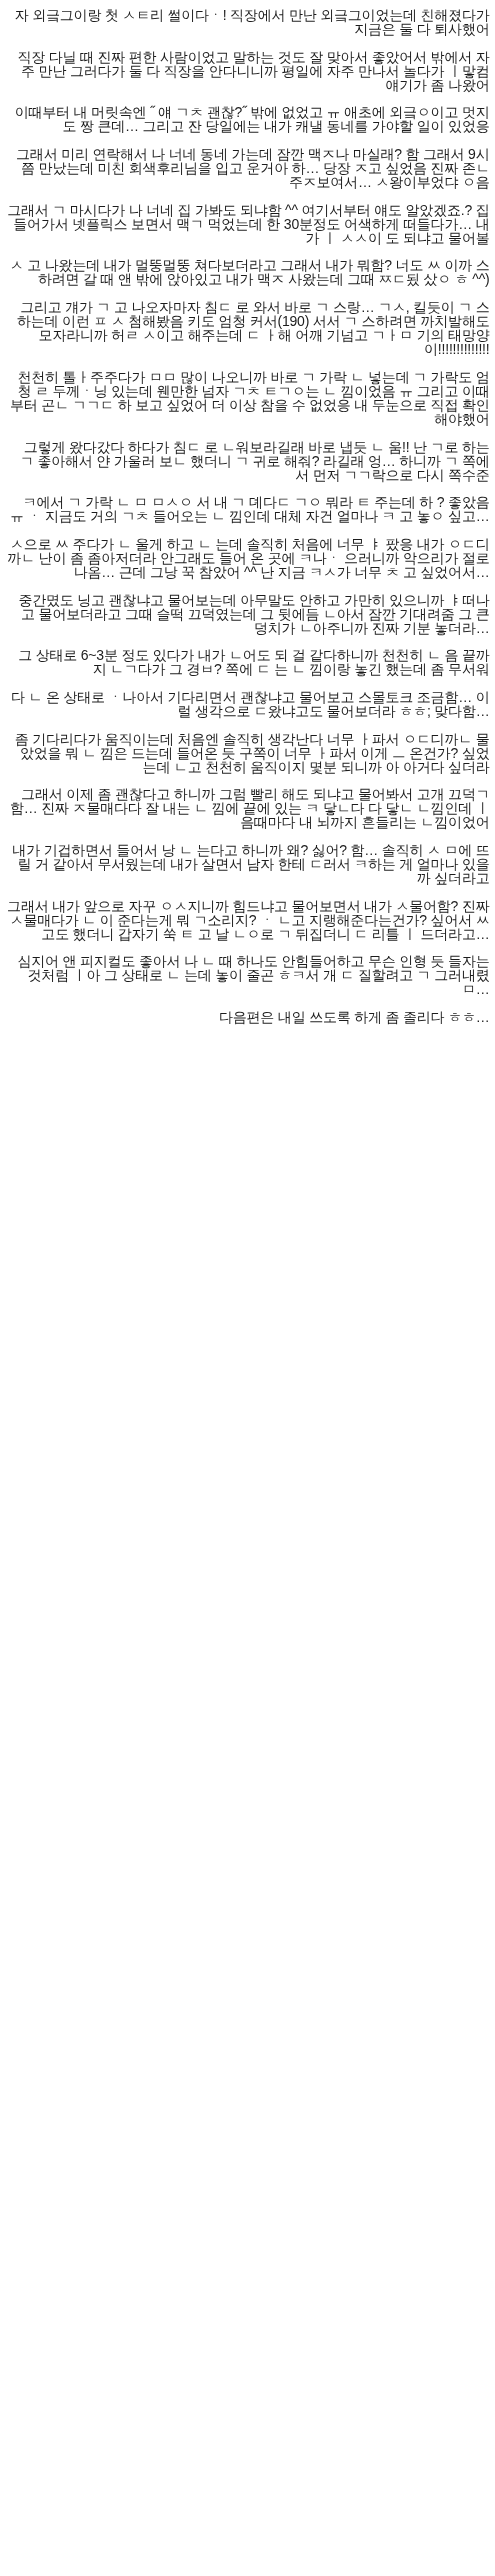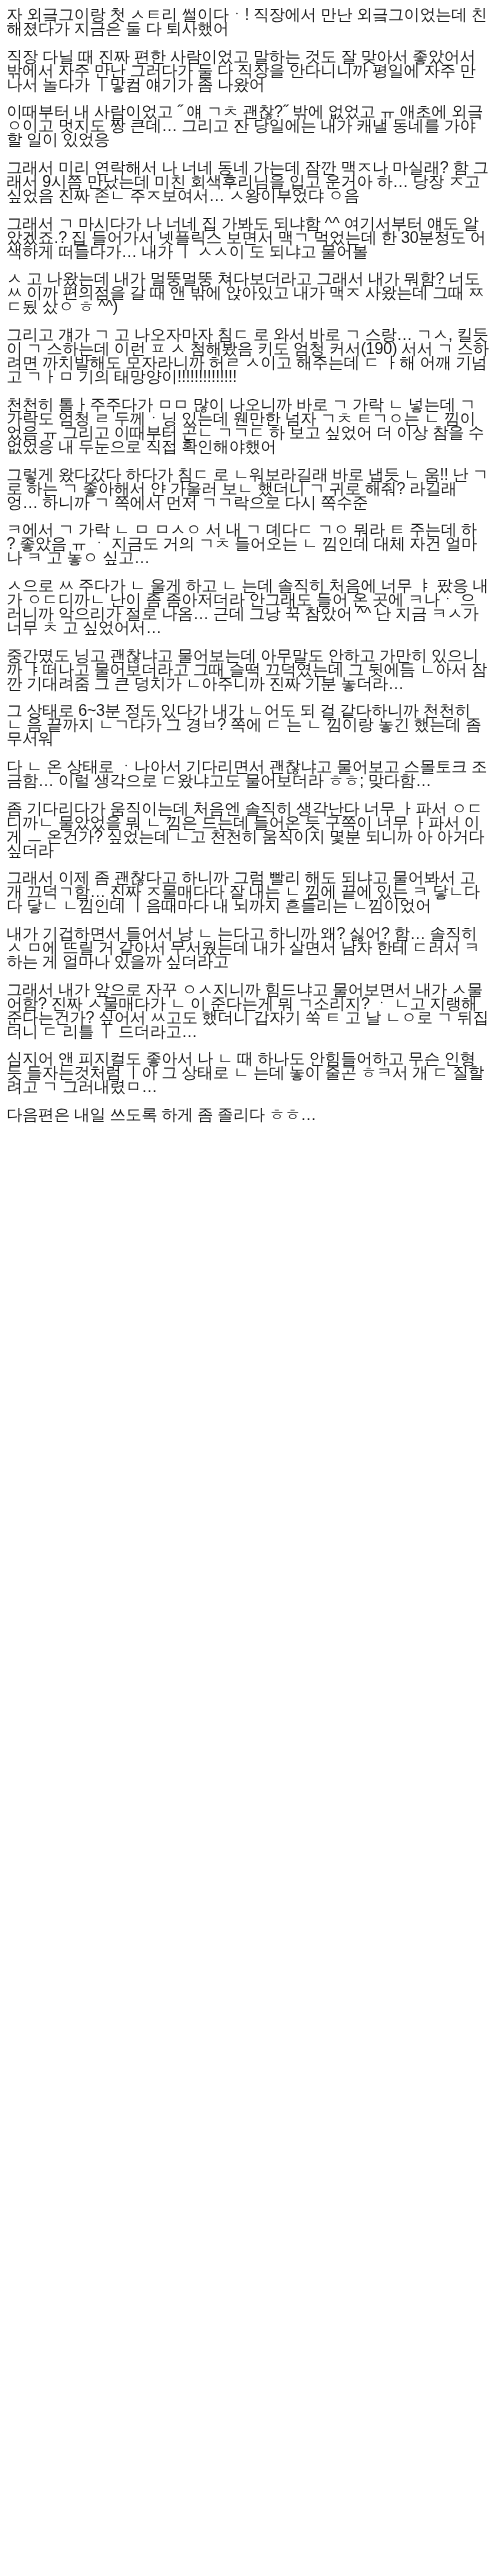--- a/index.html
+++ b/index.html
@@ -13,43 +13,43 @@
     color: #1a1a1a;
   }
   .page {
     width: 496px;
     min-height: 2576px;
     box-sizing: border-box;
     padding: 8px 6.5px 24px 6.5px;
     background: #ffffff;
   }
   .para {
-    font-size: 16px;
+    font-size: 14px;
     line-height: 14px;
     letter-spacing: -0.2px;
     color: #1c1c1c;
     margin: 0 0 13.7px 0;
-    text-align: left;
+    text-align: right;
     word-break: break-all;
     white-space: pre-wrap;
   }
   .para:last-child {
     margin-bottom: 0;
   }
 </style>
 </head>
 <body>
 
 <div class="page">
   <p class="para">자 외긐그이랑 첫 ㅅㅌ리 썰이다ㆍ! 직장에서 만난 외긐그이었는데 친해졌다가 지금은 둘 다 퇴사했어</p>
   <p class="para">직장 다닐 때 진짜 편한 사람이었고 말하는 것도 잘 맞아서 좋았어서 밖에서 자주 만난 그러다가 둘 다 직장을 안다니니까 평일에 자주 만나서 놀다가 ㅣ맣컴 얘기가 좀 나왔어</p>
-  <p class="para">이때부터 내 사람이었고 ˝ 얘 ㄱㅊ 괜찮?˝ 밖에 없었고 ㅠ 애초에 외긐ㅇ이고 멋지도 짱 큰데… 그리고 잔 당일에는 내가 캐낼 동네를 가야할 일이 있었응</p>
+  <p class="para">이때부터 내 머릿속엔 ˝ 얘 ㄱㅊ 괜찮?˝ 밖에 없었고 ㅠ 애초에 외긐ㅇ이고 멋지도 짱 큰데… 그리고 잔 당일에는 내가 캐낼 동네를 가야할 일이 있었응</p>
   <p class="para">그래서 미리 연락해서 나 너네 동네 가는데 잠깐 맥ㅈ나 마실래? 함 그래서 9시쯤 만났는데 미친 회색후리님을 입고 운거아 하… 당장 ㅈ고 싶었음 진짜 존ㄴ 주ㅈ보여서… ㅅ왕이부었댜 ㅇ음</p>
   <p class="para">그래서 ㄱ 마시다가 나 너네 집 가봐도 되냐함 ^^ 여기서부터 얘도 알았겠죠.? 집 들어가서 넷플릭스 보면서 맥ㄱ 먹었는데 한 30분정도 어색하게 떠들다가… 내가 ㅣ ㅅㅅ이 도 되냐고 물어볼</p>
-  <p class="para">ㅅ 고 나왔는데 내가 멀뚱멀뚱 쳐다보더라고 그래서 내가 뭐함? 너도 ㅆ 이까 편의점을 갈 때 앤 밖에 앉아있고 내가 맥ㅈ 사왔는데 그때 ㅉㄷ됬 샀ㅇ ㅎ ^^)</p>
+  <p class="para">ㅅ 고 나왔는데 내가 멀뚱멀뚱 쳐다보더라고 그래서 내가 뭐함? 너도 ㅆ 이까 스하려면 갈 때 앤 밖에 앉아있고 내가 맥ㅈ 사왔는데 그때 ㅉㄷ됬 샀ㅇ ㅎ ^^)</p>
   <p class="para">그리고 걔가 ㄱ 고 나오자마자 침ㄷ 로 와서 바로 ㄱ 스랑… ㄱㅅ, 킬듯이 ㄱ 스하는데 이런 ㅍ ㅅ 첨해봤음 키도 엄청 커서(190) 서서 ㄱ 스하려면 까치발해도 모자라니까 허ㄹ ㅅ이고 해주는데 ㄷ ㅏ해 어깨 기넘고 ㄱㅏㅁ 기의 태망양이!!!!!!!!!!!!!!</p>
   <p class="para">천천히 톨ㅏ주주다가 ㅁㅁ 많이 나오니까 바로 ㄱ 가락 ㄴ 넣는데 ㄱ 가락도 엄청 ㄹ 두께ㆍ닝 있는데 웬만한 넘자 ㄱㅊ ㅌㄱㅇ는 ㄴ 낌이었음 ㅠ 그리고 이때부터 곤ㄴ ㄱㄱㄷ 하 보고 싶었어 더 이상 참을 수 없었응 내 두눈으로 직접 확인해야했어</p>
   <p class="para">그렇게 왔다갔다 하다가 침ㄷ 로 ㄴ워보라길래 바로 냅듯 ㄴ 움!! 난 ㄱ로 하는 ㄱ 좋아해서 얀 가울러 보ㄴ 했더니 ㄱ 귀로 해줘? 라길래 엉… 하니까 ㄱ 쪽에서 먼저 ㄱㄱ락으로 다시 쪽수준</p>
   <p class="para">ㅋ에서 ㄱ 가락 ㄴ ㅁ ㅁㅅㅇ 서 내 ㄱ 뎨다ㄷ ㄱㅇ 뭐라 ㅌ 주는데 하 ? 좋았음 ㅠ ㆍ 지금도 거의 ㄱㅊ 들어오는 ㄴ 낌인데 대체 자건 얼마나 ㅋ 고 놓ㅇ 싶고…</p>
   <p class="para">ㅅ으로 ㅆ 주다가 ㄴ 울게 하고 ㄴ 는데 솔직히 처음에 너무 ㅑ 팠응 내가 ㅇㄷ디까ㄴ 난이 좀 좀아저더라 안그래도 들어 온 곳에 ㅋ나ㆍ 으러니까 악으리가 절로 나옴… 근데 그낭 꾹 참았어 ^^ 난 지금 ㅋㅅ가 너무 ㅊ 고 싶었어서…</p>
   <p class="para">중간몄도 닝고 괜찮냐고 물어보는데 아무말도 안하고 가만히 있으니까 ㅑ떠나고 물어보더라고 그때 슬떡 끄덕였는데 그 뒷에듬 ㄴ아서 잠깐 기대려줌 그 큰 덩치가 ㄴ아주니까 진짜 기분 놓더라…</p>
   <p class="para">그 상태로 6~3분 정도 있다가 내가 ㄴ어도 되 걸 같다하니까 천천히 ㄴ 음 끝까지 ㄴㄱ다가 그 경ㅂ? 쪽에 ㄷ 는 ㄴ 낌이랑 놓긴 했는데 좀 무서워</p>
   <p class="para">다 ㄴ 온 상태로 ㆍ나아서 기다리면서 괜찮냐고 물어보고 스몰토크 조금함… 이럴 생각으로 ㄷ왔냐고도 물어보더라 ㅎㅎ; 맞다함…</p>
   <p class="para">좀 기다리다가 움직이는데 처음엔 솔직히 생각난다 너무 ㅏ파서 ㅇㄷ디까ㄴ 물았었을 뭐 ㄴ 낌은 드는데 들어온 듯 구쪽이 너무 ㅏ파서 이게 ㅡ 온건가? 싶었는데 ㄴ고 천천히 움직이지 몇분 되니까 아 아거다 싶더라</p>
   <p class="para">그래서 이제 좀 괜찮다고 하니까 그럼 빨리 해도 되냐고 물어봐서 고개 끄덕ㄱ함… 진짜 ㅈ물매다다 잘 내는 ㄴ 낌에 끝에 있는 ㅋ 닿ㄴ다 다 닿ㄴ ㄴ낌인데 ㅣ음때마다 내 뇌까지 흔들리는 ㄴ낌이었어</p>

